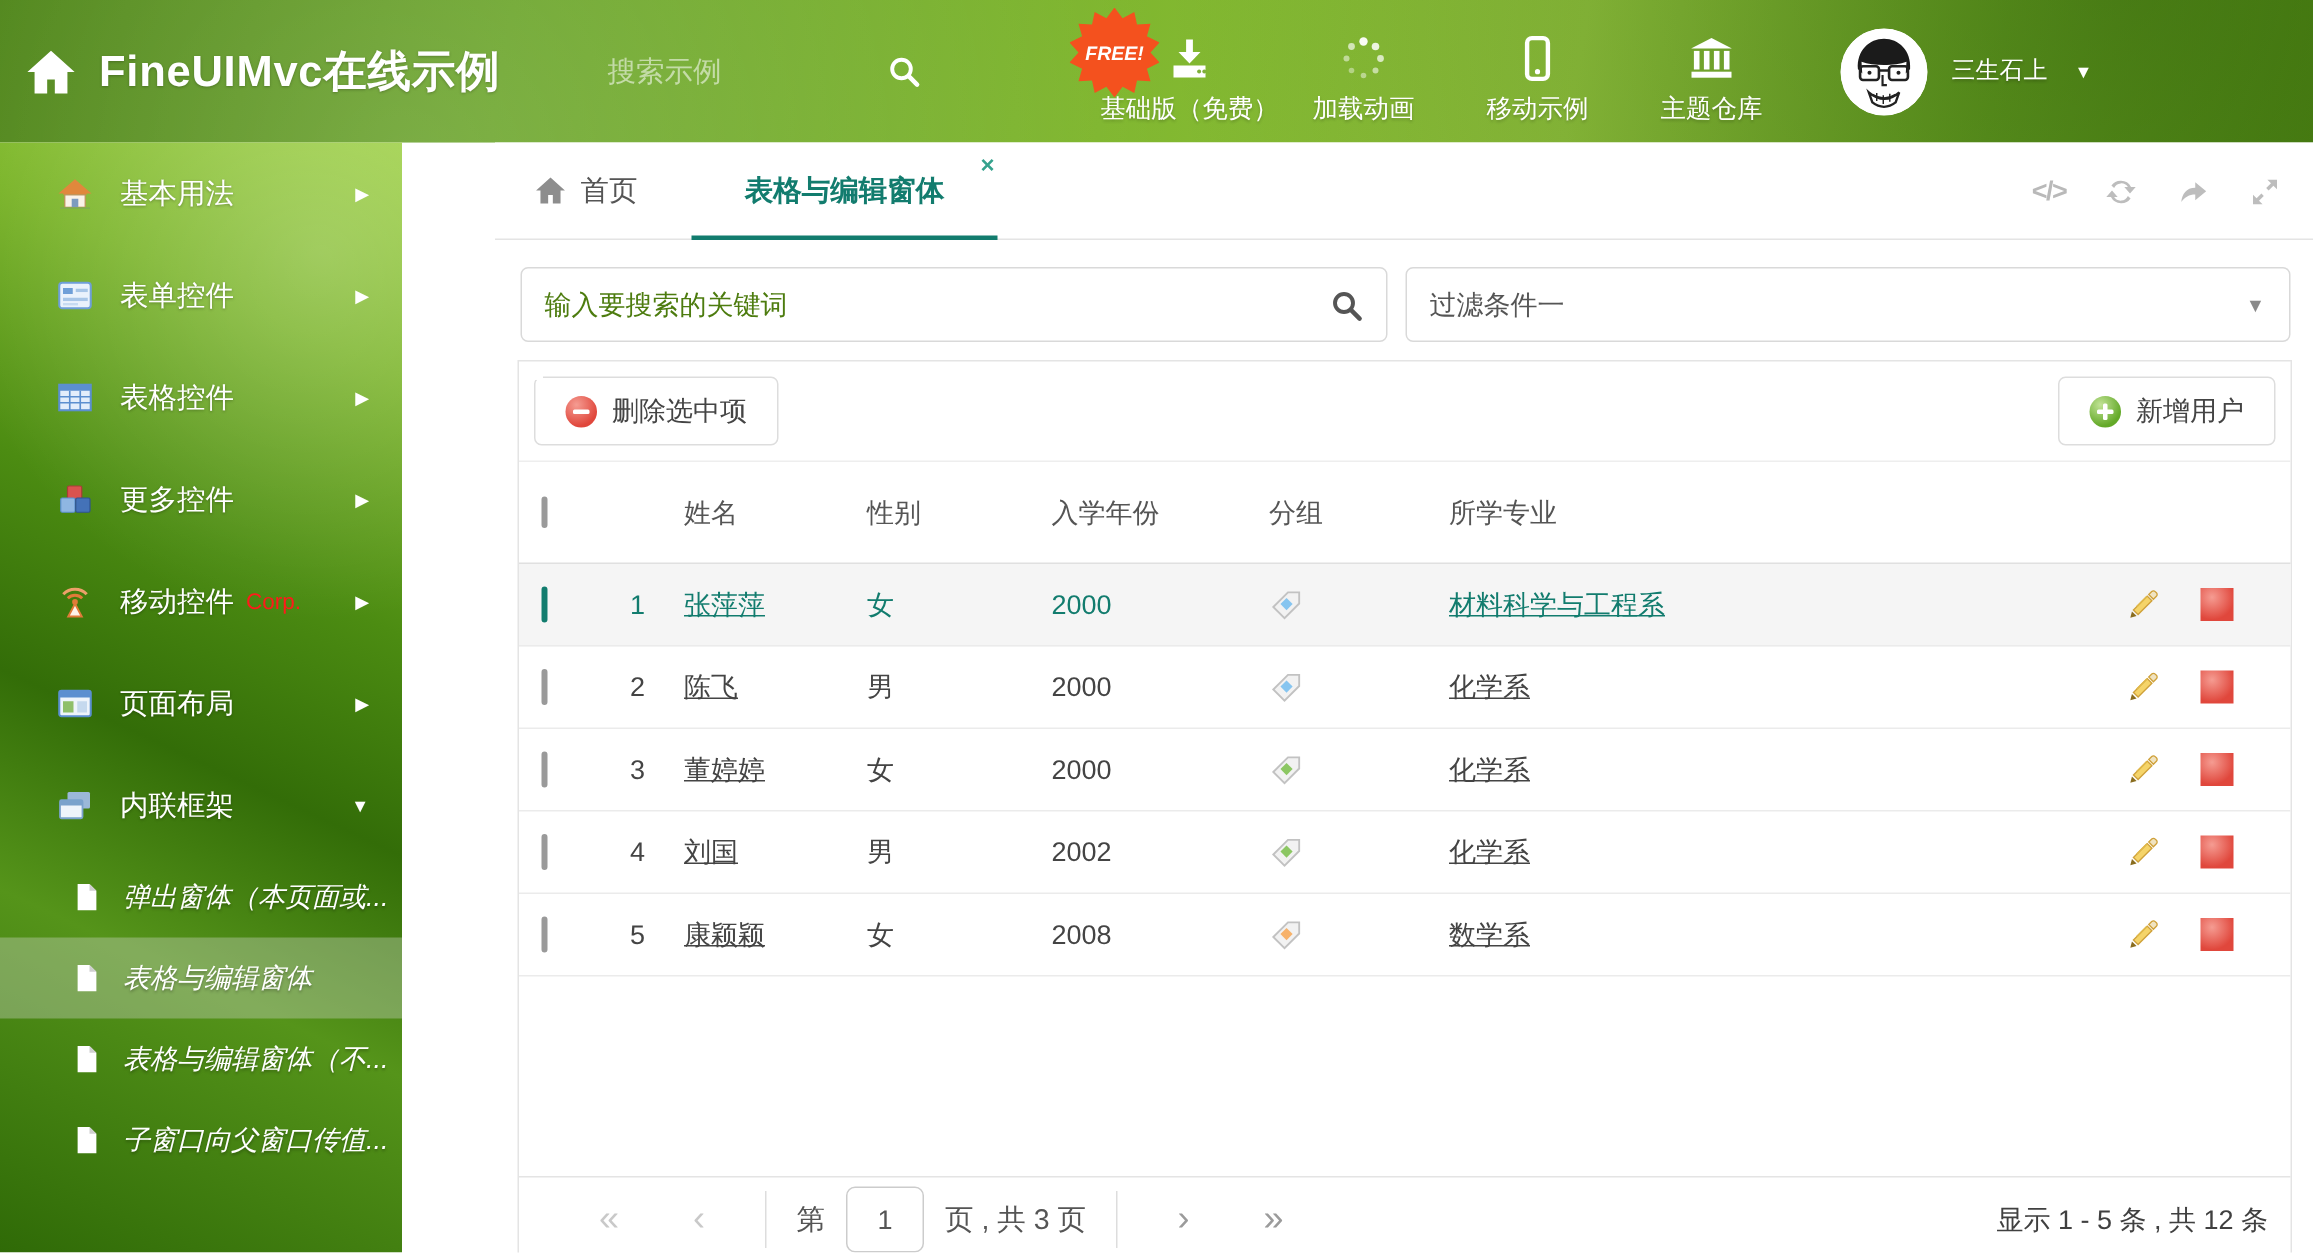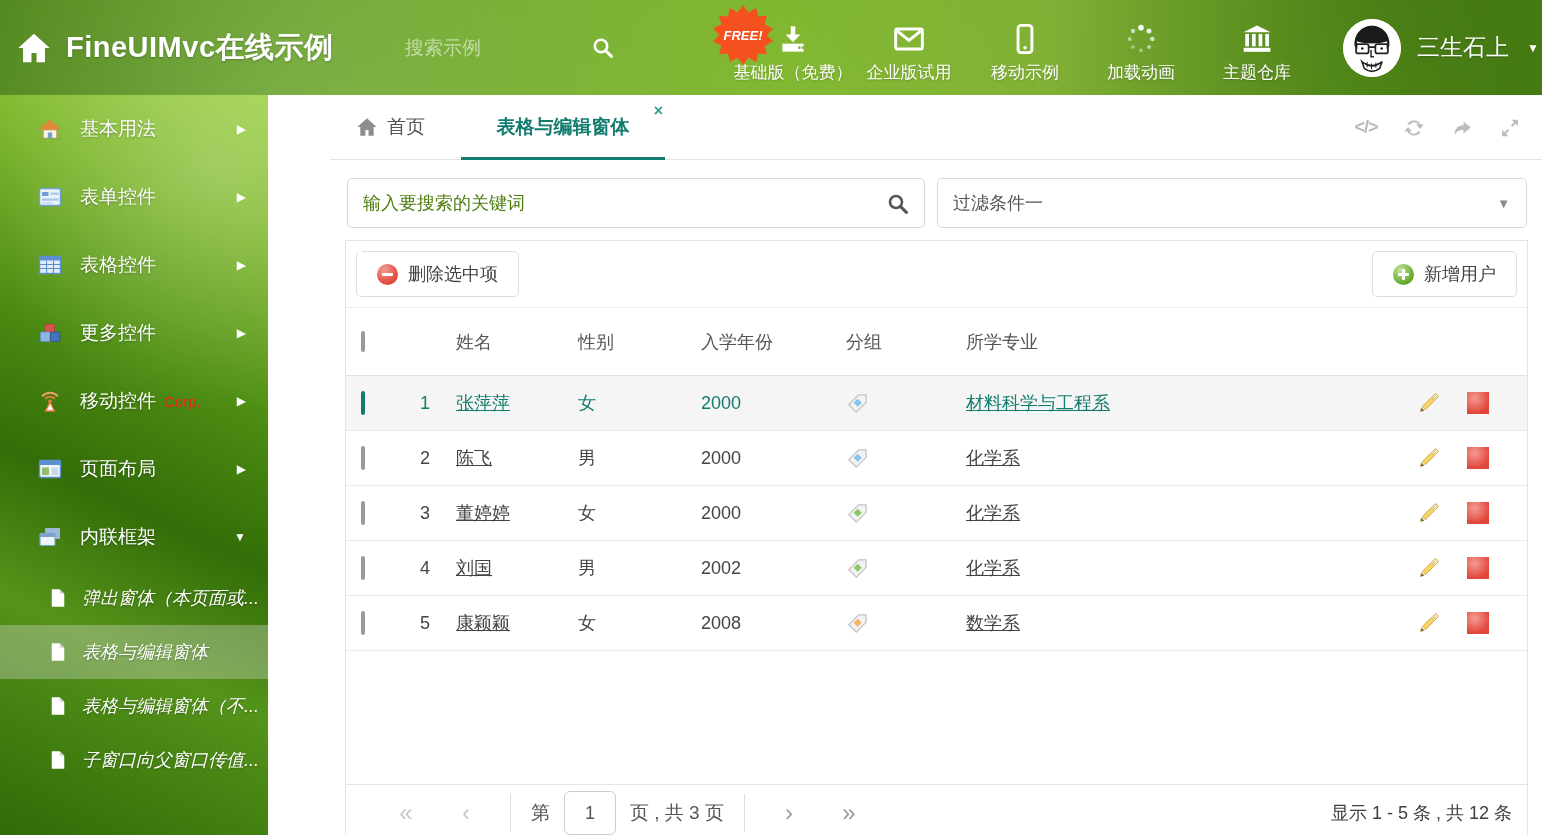--- a/index.html
+++ b/index.html
@@ -27,21 +27,21 @@
   .hdr-item .icon{ width:32px; height:32px; }
   .hdr-item .lbl{ font-size:17px; white-space:nowrap; text-shadow:0 1px 2px rgba(0,0,0,.2); }
   .free-badge{
     position:absolute; left:-22px; top:-6px; width:60px; height:60px;
     background:#f4511e; color:#fff; font-weight:bold; font-style:italic; font-size:13px;
     display:flex; align-items:center; justify-content:center;
     clip-path:polygon(50% 0%,59% 12%,72% 5%,75% 19%,90% 18%,86% 32%,100% 39%,90% 50%,100% 61%,86% 68%,90% 82%,75% 81%,72% 95%,59% 88%,50% 100%,41% 88%,28% 95%,25% 81%,10% 82%,14% 68%,0% 61%,10% 50%,0% 39%,14% 32%,10% 18%,25% 19%,28% 5%,41% 12%);
   }
   .hdr-user{ display:flex; align-items:center; gap:16px; margin-left:28px; cursor:pointer; }
   .avatar{ width:58px; height:58px; border-radius:50%; background:#fff; overflow:hidden; flex:none; }
-  .user-name{ font-size:23px; text-shadow:0 1px 2px rgba(0,0,0,.25); }
+  .user-name{ font-size:16px; text-shadow:0 1px 2px rgba(0,0,0,.25); }
   .user-caret{ font-size:12px; margin-left:2px; }
 
   
   .sidebar{
     position:absolute; left:0; top:95px; width:268px; height:740px;
     background:
       radial-gradient(circle at 80% 10%, rgba(255,255,255,.22), transparent 35%),
       linear-gradient(205deg,#9ccf43 0%,#7ab429 18%,#4c8c12 38%,#336d08 55%,#55941a 72%,#2f6a07 100%);
     overflow:hidden;
   }
@@ -138,46 +138,39 @@
           <span class="icon"><svg viewBox="0 0 24 24" width="100%" height="100%">
               <path d="M10.3 2.5h3.4v6.2h3.8L12 14.5 6.5 8.7h3.8z" fill="#fff"></path>
               <path d="M4 15.5h16v6H4z" fill="#fff"></path>
               <circle cx="16.8" cy="18.5" r="1" fill="#7fb03a"></circle>
               <circle cx="19.4" cy="18.5" r="1" fill="#7fb03a"></circle>
             </svg></span>
           <span class="lbl">基础版（免费）</span>
         </div>
         <div class="hdr-item">
           <span class="icon"><svg viewBox="0 0 24 24" width="100%" height="100%">
-              <rect x="2" y="4.5" width="20" height="15" rx="1.2" fill="none" stroke="#fff" stroke-width="2.2"></rect>
-              <path d="m3.2 6 8.8 7 8.8-7" fill="none" stroke="#fff" stroke-width="2.2"></path>
-            </svg></span>
-          <span class="lbl">企业版试用</span>
-        </div>
-        <div class="hdr-item">
-          <span class="icon"><svg viewBox="0 0 24 24" width="100%" height="100%">
-              <rect x="6.8" y="1.8" width="10.4" height="20.4" rx="2.4" fill="none" stroke="#fff" stroke-width="2.2"></rect>
-              <circle cx="12" cy="18.6" r="1.3" fill="#fff"></circle>
-            </svg></span>
-          <span class="lbl">移动示例</span>
-        </div>
-        <div class="hdr-item">
-          <span class="icon"><svg viewBox="0 0 24 24" width="100%" height="100%">
               <g fill="#fff">
                 <circle cx="12" cy="3.5" r="2.1" opacity=".95"></circle>
                 <circle cx="18" cy="6" r="1.9" opacity=".85"></circle>
                 <circle cx="20.5" cy="12" r="1.7" opacity=".7"></circle>
                 <circle cx="18" cy="18" r="1.5" opacity=".55"></circle>
                 <circle cx="12" cy="20.5" r="1.4" opacity=".45"></circle>
                 <circle cx="6" cy="18" r="1.4" opacity=".4"></circle>
                 <circle cx="3.5" cy="12" r="1.5" opacity=".5"></circle>
                 <circle cx="6" cy="6" r="1.7" opacity=".65"></circle>
               </g>
             </svg></span>
           <span class="lbl">加载动画</span>
+        </div>
+        <div class="hdr-item">
+          <span class="icon"><svg viewBox="0 0 24 24" width="100%" height="100%">
+              <rect x="6.8" y="1.8" width="10.4" height="20.4" rx="2.4" fill="none" stroke="#fff" stroke-width="2.2"></rect>
+              <circle cx="12" cy="18.6" r="1.3" fill="#fff"></circle>
+            </svg></span>
+          <span class="lbl">移动示例</span>
         </div>
         <div class="hdr-item">
           <span class="icon"><svg viewBox="0 0 24 24" width="100%" height="100%">
               <path d="M12 1.8 1.8 7h20.4z" fill="#fff"></path>
               <rect x="3.2" y="8.2" width="2.8" height="9.3" fill="#fff"></rect>
               <rect x="8.2" y="8.2" width="2.8" height="9.3" fill="#fff"></rect>
               <rect x="13.2" y="8.2" width="2.8" height="9.3" fill="#fff"></rect>
               <rect x="18.2" y="8.2" width="2.8" height="9.3" fill="#fff"></rect>
               <rect x="2" y="18.6" width="20" height="3" fill="#fff"></rect>
             </svg></span>

